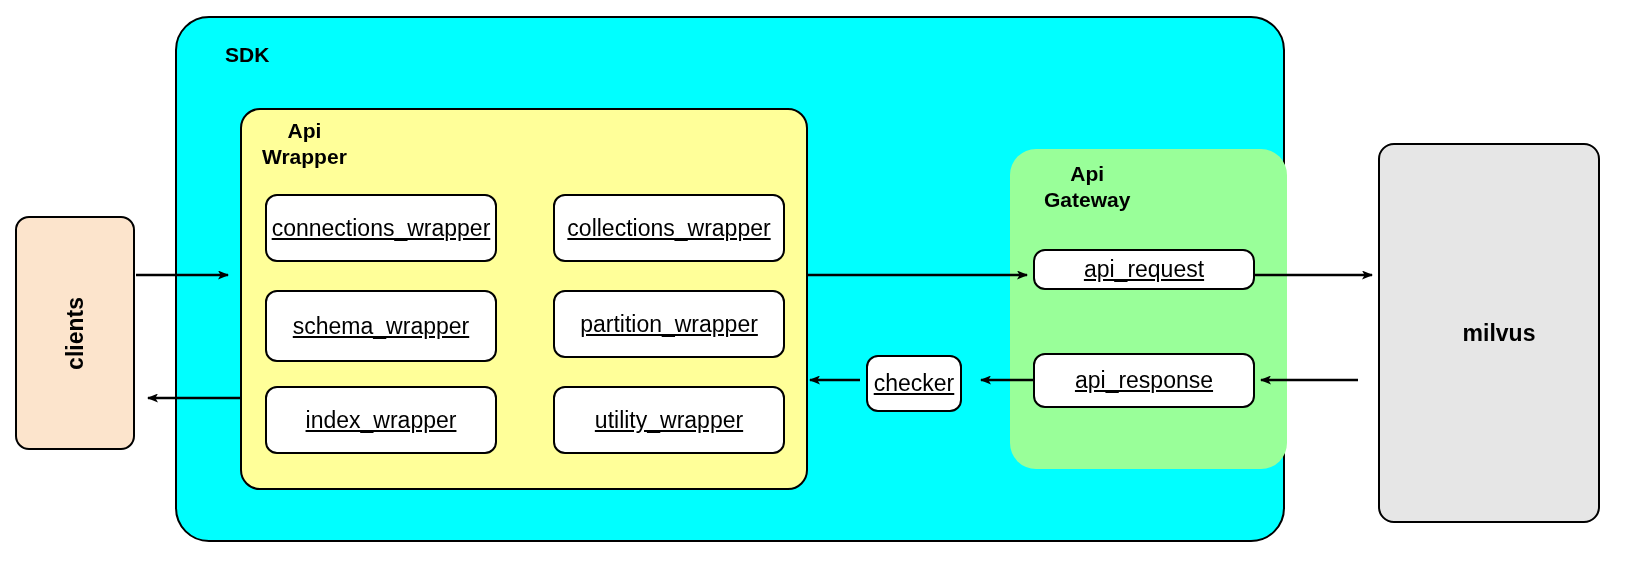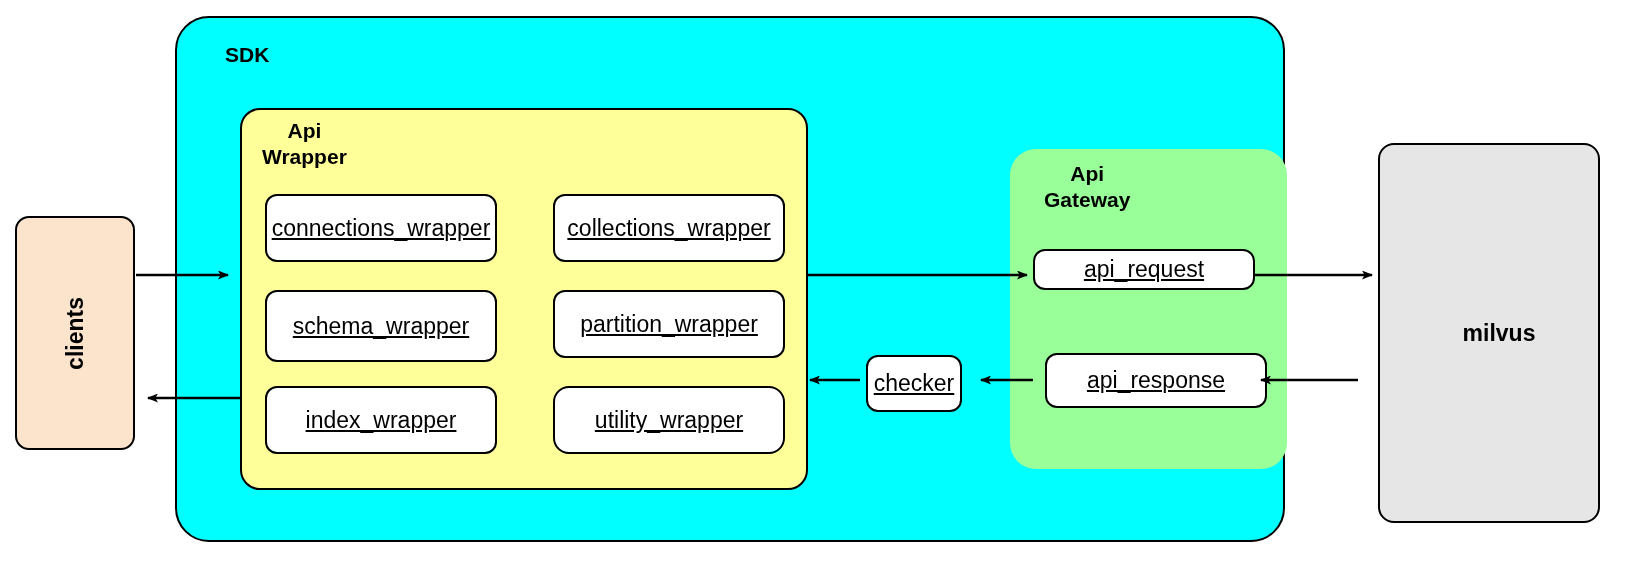--- a/index.html
+++ b/index.html
@@ -154,37 +154,37 @@
   </div>
   <div class="box leaf" style="left:265px; top:290px; width:232px; height:72px;">
     <span>schema_wrapper</span>
   </div>
   <div class="box leaf" style="left:265px; top:386px; width:232px; height:68px;">
     <span>index_wrapper</span>
   </div>
   <div class="box leaf" style="left:553px; top:290px; width:232px; height:68px;">
     <span>partition_wrapper</span>
   </div>
-  <div class="box leaf" style="left:553px; top:386px; width:232px; height:68px;border-radius:16px;">
+  <div class="box leaf" style="left:553px; top:386px; width:232px; height:68px;">
     <span>utility_wrapper</span>
   </div>
 
   <div class="box leaf" style="left:860px; top:355px; width:96px; height:57px;margin-left:6px;">
     <span>checker</span>
   </div>
 
   <div class="box apigateway-container">
     <span class="group-title gw-title">Api
 Gateway</span>
   </div>
 
   <div class="box leaf" style="left:1033px; top:249px; width:222px; height:41px;">
     <span>api_request</span>
   </div>
-  <div class="box leaf" style="left:1033px; top:353px; width:222px; height:55px;margin-left:12px;">
+  <div class="box leaf" style="left:1033px; top:353px; width:222px; height:55px;">
     <span>api_response</span>
   </div>
 
   <div class="box milvus-box">
     <span>milvus</span>
   </div>
 
   <svg class="arrow-layer" width="1634" height="574" viewBox="0 0 1634 574" xmlns="http://www.w3.org/2000/svg">
     <defs>
       <marker id="ah-r" markerWidth="11" markerHeight="9" refX="10" refY="4.5" orient="auto" markerUnits="userSpaceOnUse">

